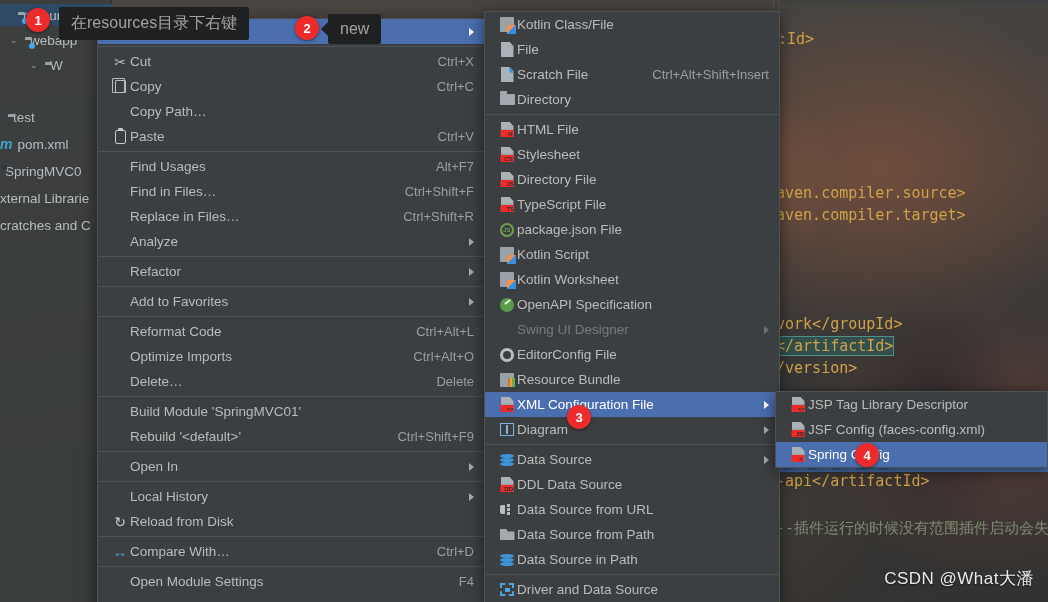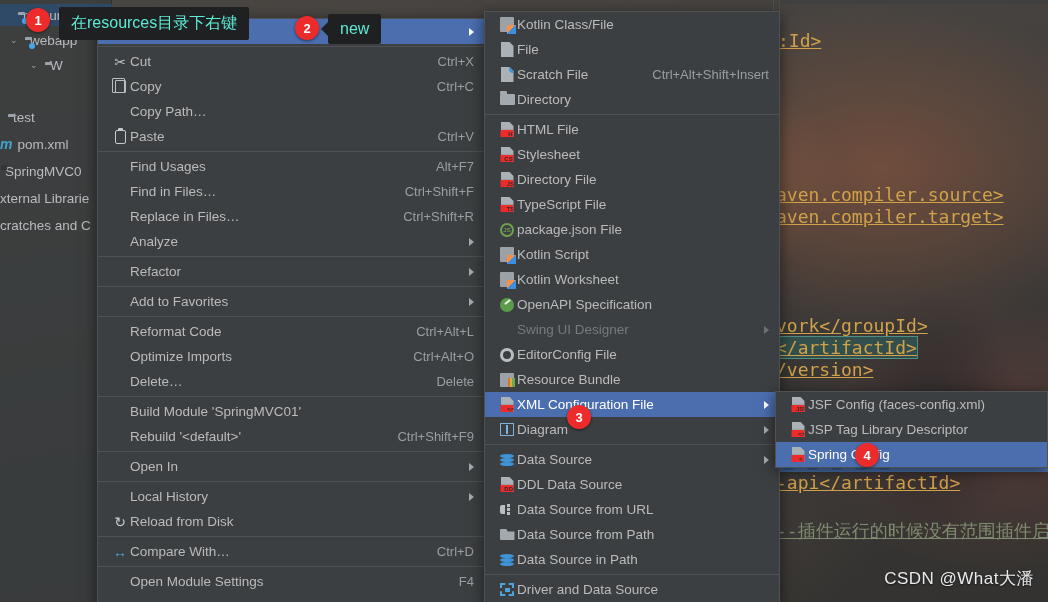--- a/index.html
+++ b/index.html
@@ -66,21 +66,21 @@
     content:""; position:absolute; left:-1px; bottom:-1px; width:11px; height:8px;
     background:#d88c35; border-radius:1px;
   }
   .mvn-ico { font-style:italic; font-weight:bold; color:#42a5c8; font-size:14px; }
   .mod-ico { width:13px; height:13px; background:#c9ccd0; border-radius:1px; position:relative; }
   .mod-ico::after{content:"";position:absolute;left:1px;bottom:1px;width:6px;height:5px;background:#34373a;}
 
   
   .code {
     position:absolute; font-family:"DejaVu Sans Mono", monospace;
-    font-size:18px; white-space:nowrap; letter-spacing:0px;text-decoration:underline;
+    font-size:15px; white-space:nowrap; letter-spacing:0px;
   }
   .c-tag  { color:#d1a24a; }
   .c-cmt  { color:#7e8b70; }
   .hl-box { background:rgba(45,100,95,0.55); outline:1px solid #4e8f88; }
 
   .gutter-line{
     position:absolute; left:773px; top:0; width:1px; height:602px;
     background: rgba(90,94,96,0.55);
   }
   .gutter-line2{
@@ -246,21 +246,21 @@
   .g-compare{ font-size:14px; color:#4da3dd; line-height:1; }
 
   
   .badge {
     position:absolute; width:24px; height:24px; border-radius:50%;
     background:#ee2b2b; color:#ffffff; font-size:13px; font-weight:bold;
     display:flex; align-items:center; justify-content:center;
     z-index:60; box-shadow:0 1px 3px rgba(0,0,0,0.5);
   }
   .tip {
-    position:absolute; background:#1e2022; color:#5eead4;
+    position:absolute; background:#1e2022; color:#a3a3a3;
     font-size:16px; padding:6px 12px; z-index:55; white-space:nowrap;
     border-radius:2px;
   }
   .tip.arrow-left::before{
     content:""; position:absolute; left:-7px; top:50%; transform:translateY(-50%);
     border-top:7px solid transparent; border-bottom:7px solid transparent;
     border-right:7px solid #1e2022;
   }
 </style>
 </head>
@@ -623,32 +623,32 @@
           <span class="g-driver"></span>
         </span>
         <span class="lbl">Driver and Data Source</span>
       </div>
     </div>
 
   <div class="menu" id="menu-xml">
       <div class="mi">
         <span class="ico">
           <span class="g-file">
+            <span class="badge b-xml">&lt;&gt;</span>
+          </span>
+        </span>
+        <span class="lbl">JSP Tag Library Descriptor</span>
+      </div>
+      <div class="mi">
+        <span class="ico">
+          <span class="g-file">
             <span class="badge b-jsf">JSF</span>
           </span>
         </span>
         <span class="lbl">JSF Config (faces-config.xml)</span>
-      </div>
-      <div class="mi">
-        <span class="ico">
-          <span class="g-file">
-            <span class="badge b-xml">&lt;&gt;</span>
-          </span>
-        </span>
-        <span class="lbl">JSP Tag Library Descriptor</span>
       </div>
       <div class="mi sel">
         <span class="ico">
           <span class="g-file">
             <span class="badge b-xml">&lt;&nbsp;</span>
           </span>
         </span>
         <span class="lbl">Spring Config</span>
       </div>
     </div>

